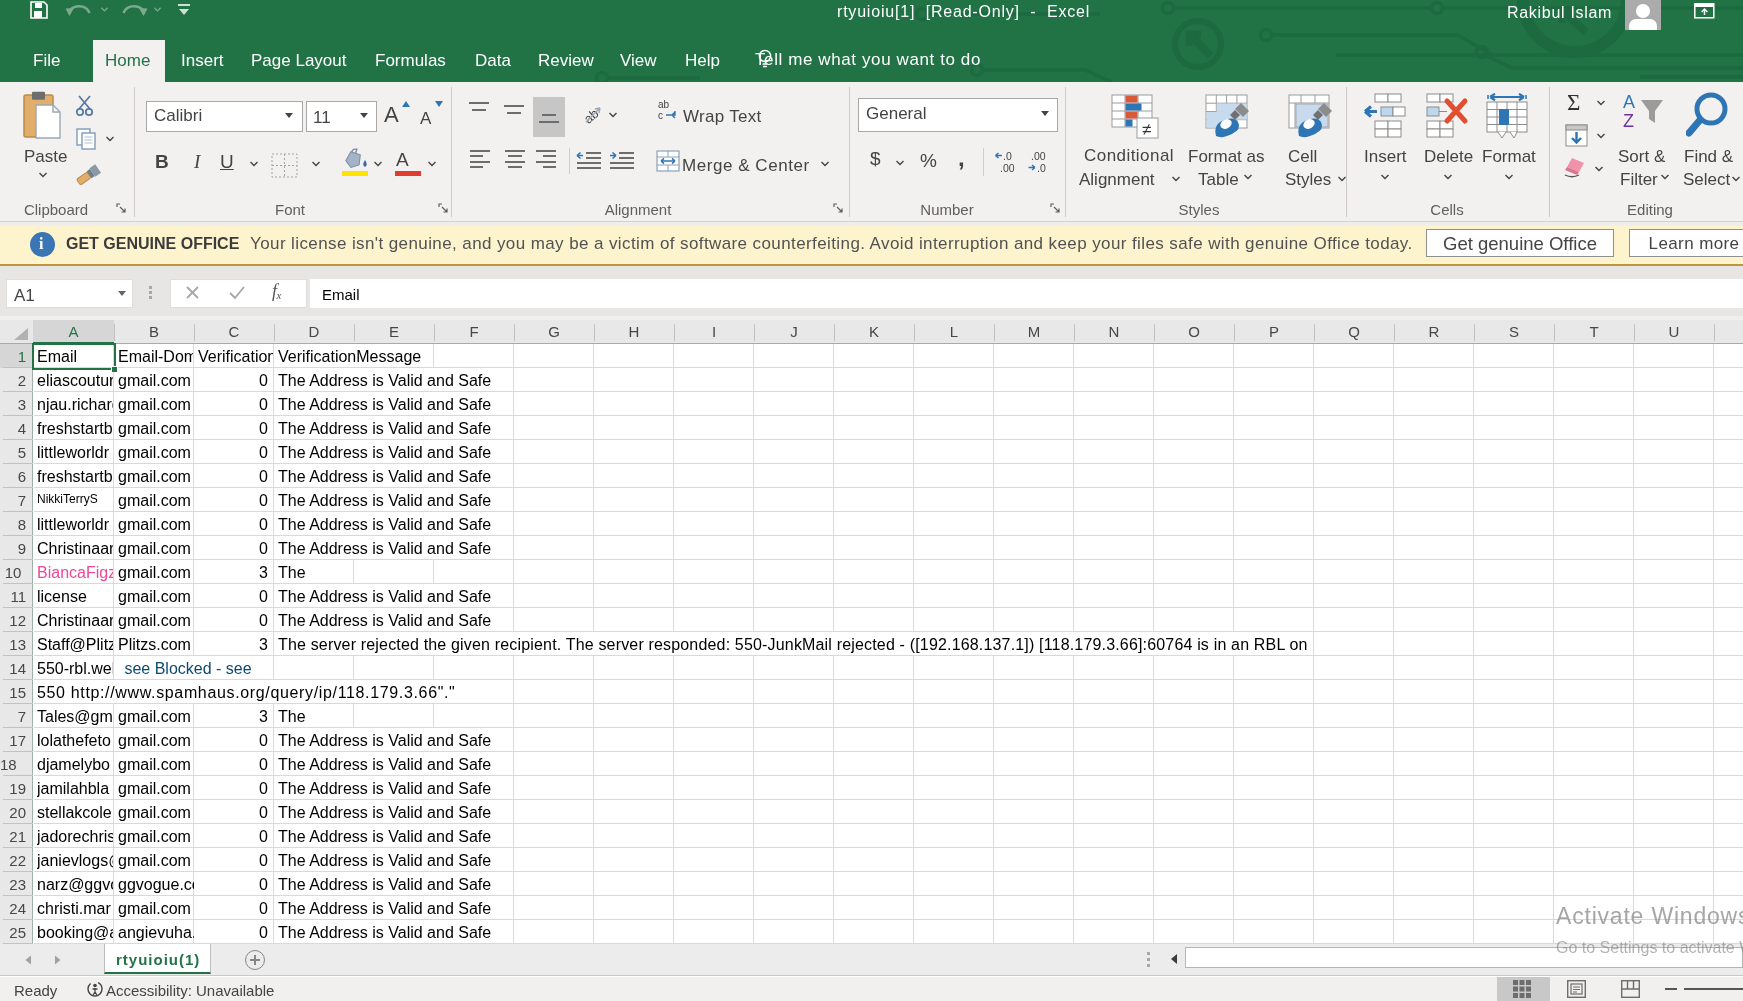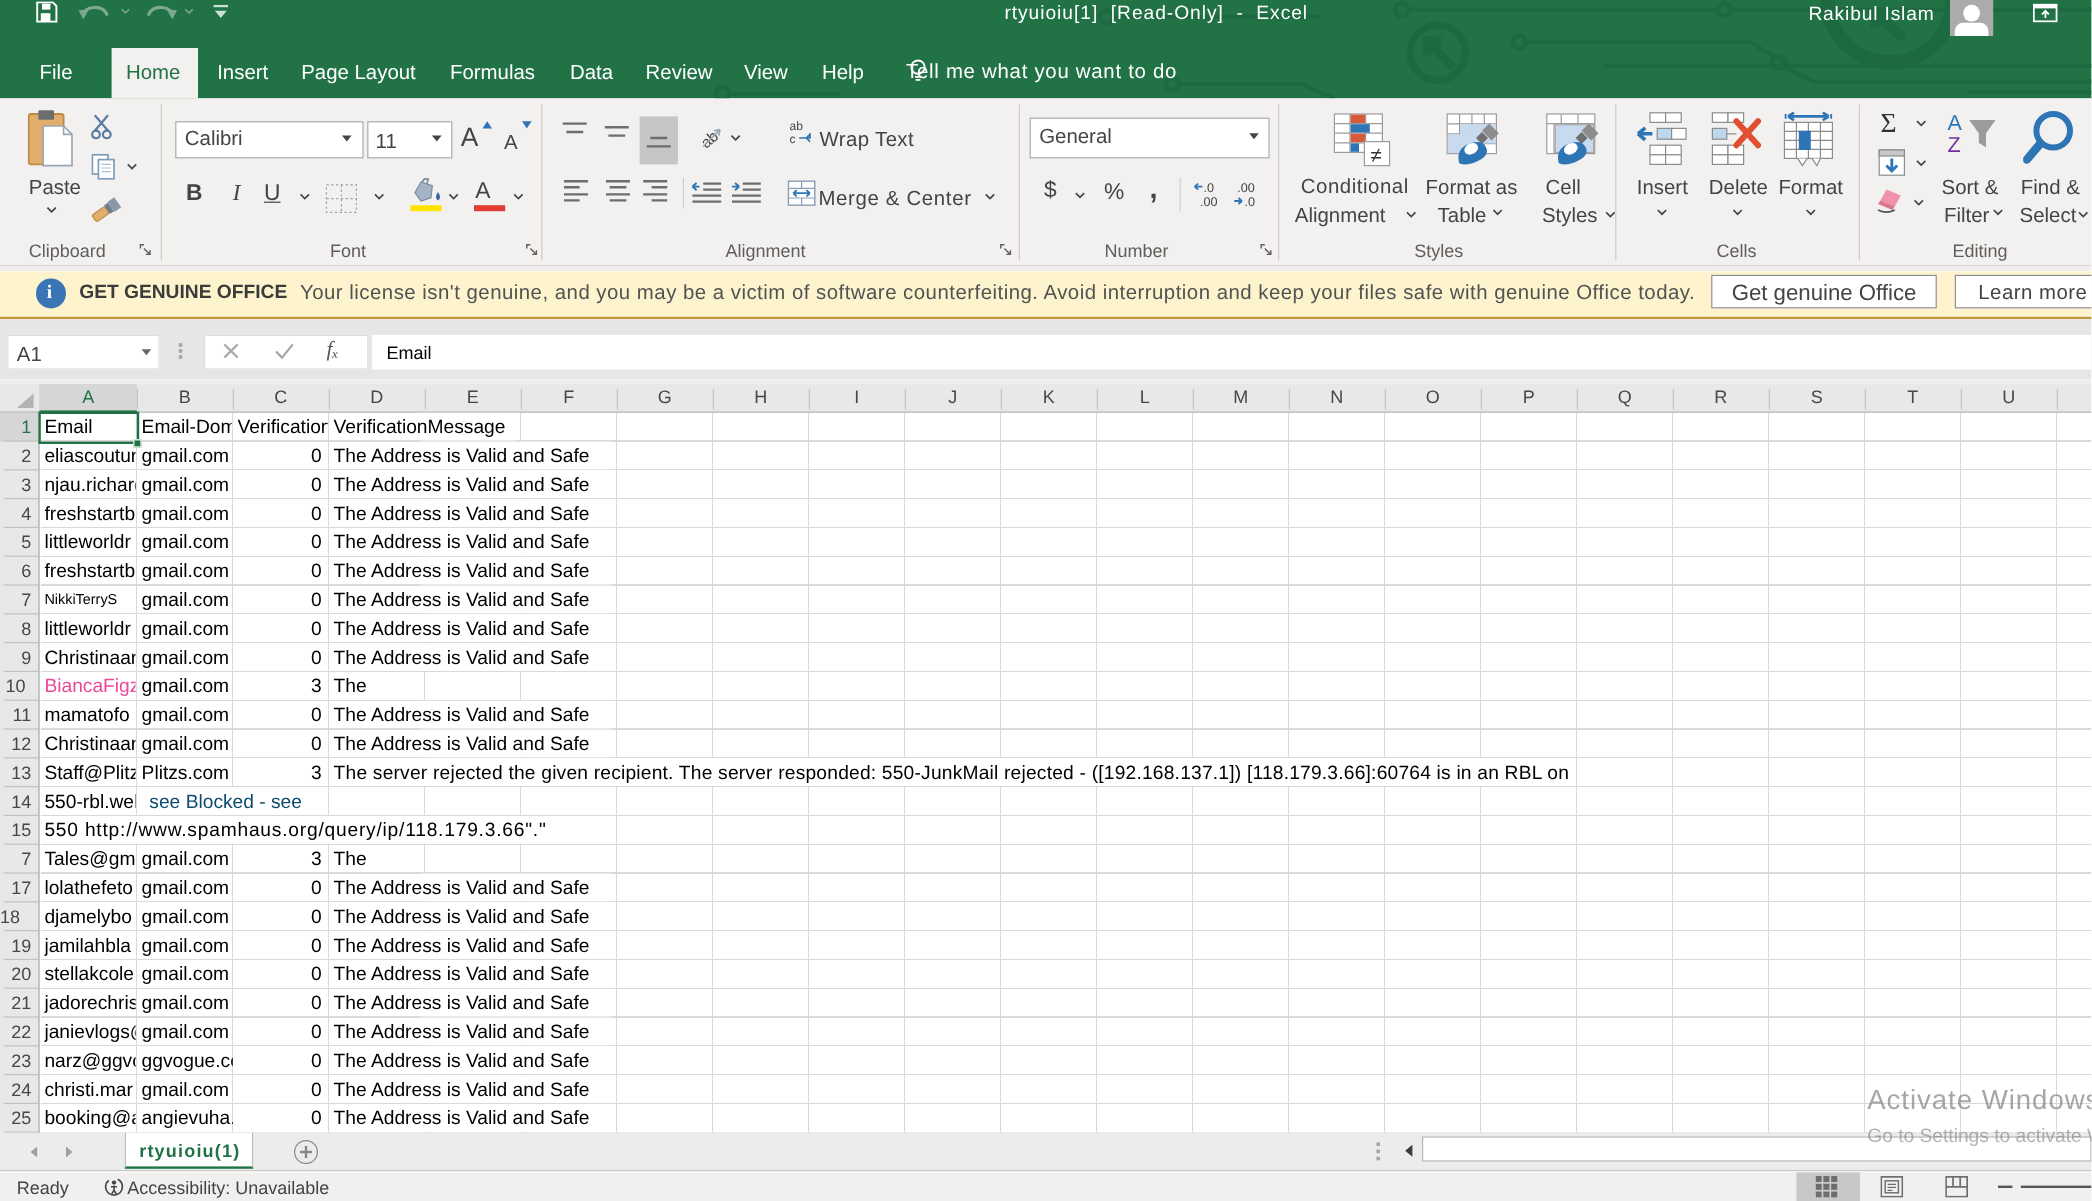--- a/index.html
+++ b/index.html
@@ -571,21 +571,21 @@
 <div class="t" style="left:278px;top:348px;color:#000;font-size:16px;letter-spacing:0px;">VerificationMessage</div>
 <div class="t" style="left:37px;top:372px;color:#000;font-size:16px;letter-spacing:0px;width:76px;overflow:hidden;">eliascoutur</div>
 <div class="t" style="left:37px;top:396px;color:#000;font-size:16px;letter-spacing:0px;width:76px;overflow:hidden;">njau.richard</div>
 <div class="t" style="left:37px;top:420px;color:#000;font-size:16px;letter-spacing:0px;width:76px;overflow:hidden;">freshstartbl</div>
 <div class="t" style="left:37px;top:444px;color:#000;font-size:16px;letter-spacing:0px;width:76px;overflow:hidden;">littleworldr</div>
 <div class="t" style="left:37px;top:468px;color:#000;font-size:16px;letter-spacing:0px;width:76px;overflow:hidden;">freshstartbl</div>
 <div class="t" style="left:37px;top:492px;color:#000;font-size:12px;letter-spacing:0px;width:76px;overflow:hidden;">NikkiTerryS</div>
 <div class="t" style="left:37px;top:516px;color:#000;font-size:16px;letter-spacing:0px;width:76px;overflow:hidden;">littleworldr</div>
 <div class="t" style="left:37px;top:540px;color:#000;font-size:16px;letter-spacing:0px;width:76px;overflow:hidden;">Christinaar</div>
 <div class="t" style="left:37px;top:564px;color:#ec4899;font-size:16px;letter-spacing:0px;width:76px;overflow:hidden;">BiancaFigz</div>
-<div class="t" style="left:37px;top:588px;color:#000;font-size:16px;letter-spacing:0px;width:76px;overflow:hidden;">mamatofo</div>
+<div class="t" style="left:37px;top:588px;color:#000;font-size:16px;letter-spacing:0px;width:76px;overflow:hidden;">license</div>
 <div class="t" style="left:37px;top:612px;color:#000;font-size:16px;letter-spacing:0px;width:76px;overflow:hidden;">Christinaar</div>
 <div class="t" style="left:37px;top:636px;color:#000;font-size:16px;letter-spacing:0px;width:76px;overflow:hidden;">Staff@Plitz</div>
 <div class="t" style="left:37px;top:660px;color:#000;font-size:16px;letter-spacing:0px;width:76px;overflow:hidden;">550-rbl.wel</div>
 <div class="t" style="left:37px;top:708px;color:#000;font-size:16px;letter-spacing:0px;width:76px;overflow:hidden;">Tales@gma</div>
 <div class="t" style="left:37px;top:732px;color:#000;font-size:16px;letter-spacing:0px;width:76px;overflow:hidden;">lolathefeto</div>
 <div class="t" style="left:37px;top:756px;color:#000;font-size:16px;letter-spacing:0px;width:76px;overflow:hidden;">djamelybo</div>
 <div class="t" style="left:37px;top:780px;color:#000;font-size:16px;letter-spacing:0px;width:76px;overflow:hidden;">jamilahbla</div>
 <div class="t" style="left:37px;top:804px;color:#000;font-size:16px;letter-spacing:0px;width:76px;overflow:hidden;">stellakcole</div>
 <div class="t" style="left:37px;top:828px;color:#000;font-size:16px;letter-spacing:0px;width:76px;overflow:hidden;">jadorechris</div>
 <div class="t" style="left:37px;top:852px;color:#000;font-size:16px;letter-spacing:0px;width:76px;overflow:hidden;">janievlogs@</div>

